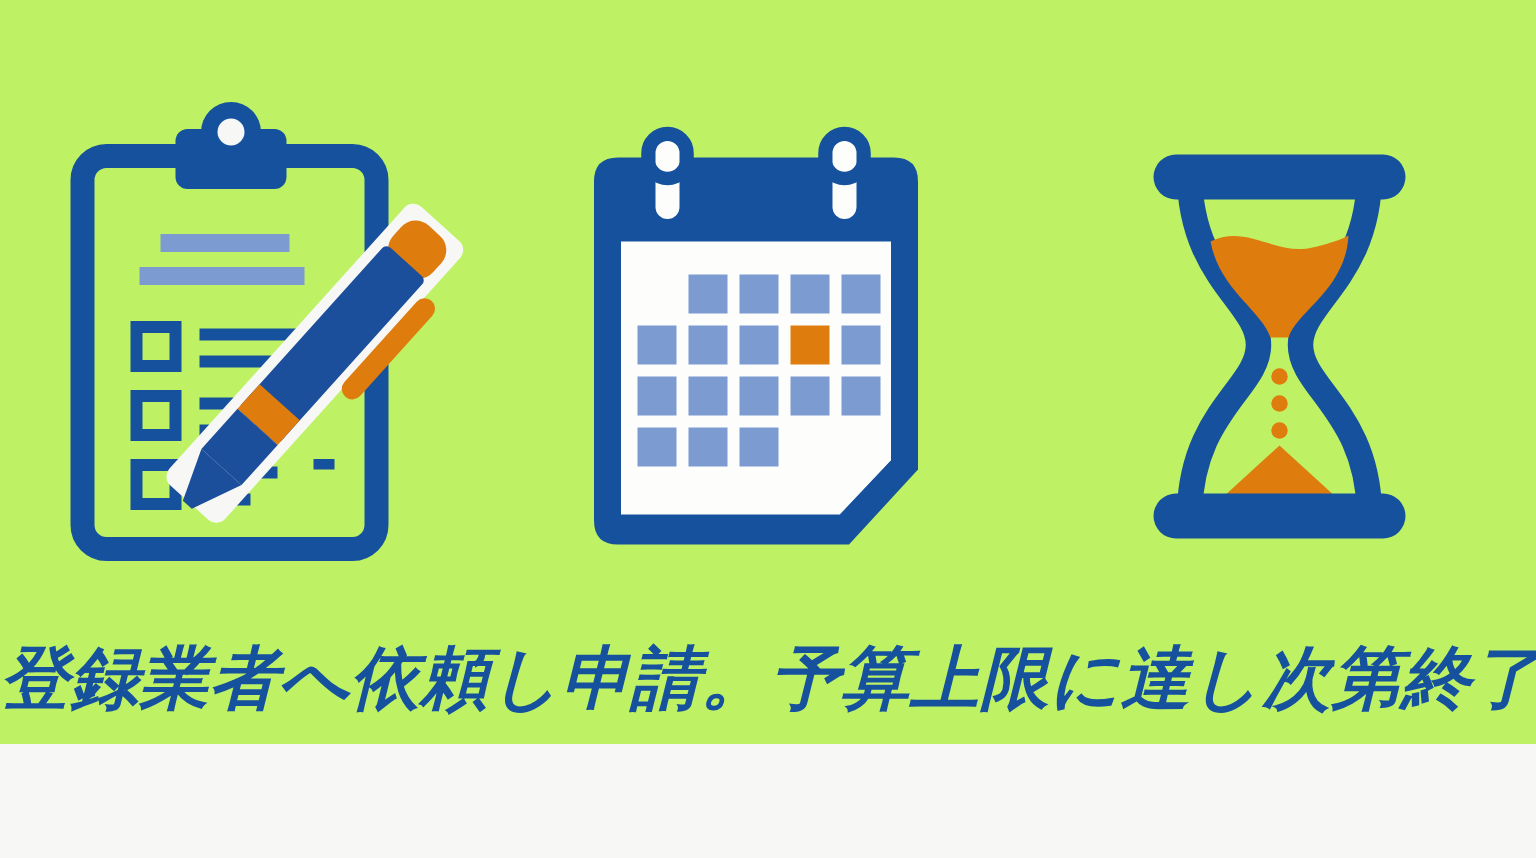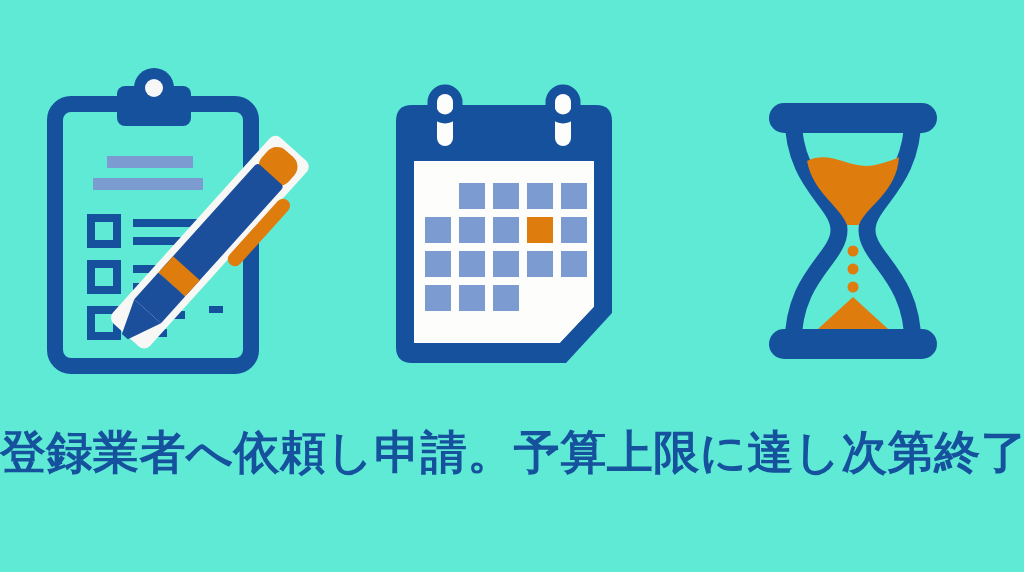--- a/index.html
+++ b/index.html
@@ -11,23 +11,24 @@
     width: 1024px;
     height: 572px;
     overflow: hidden;
     background: #f7f7f6;
     font-family: "DejaVu Sans", "Liberation Sans", sans-serif;
   }
 
   .canvas {
     position: relative;
     width: 1024px;
-    height: 572px;
-    background: #5eead4;
+    height: 496px;
+    background: #bef264;
     box-sizing: border-box;
+    font-style: italic;
   }
 
   
   .icon-row {
     position: absolute;
     left: 0;
     top: 70px;
     width: 1024px;
     height: 320px;
     display: flex;

